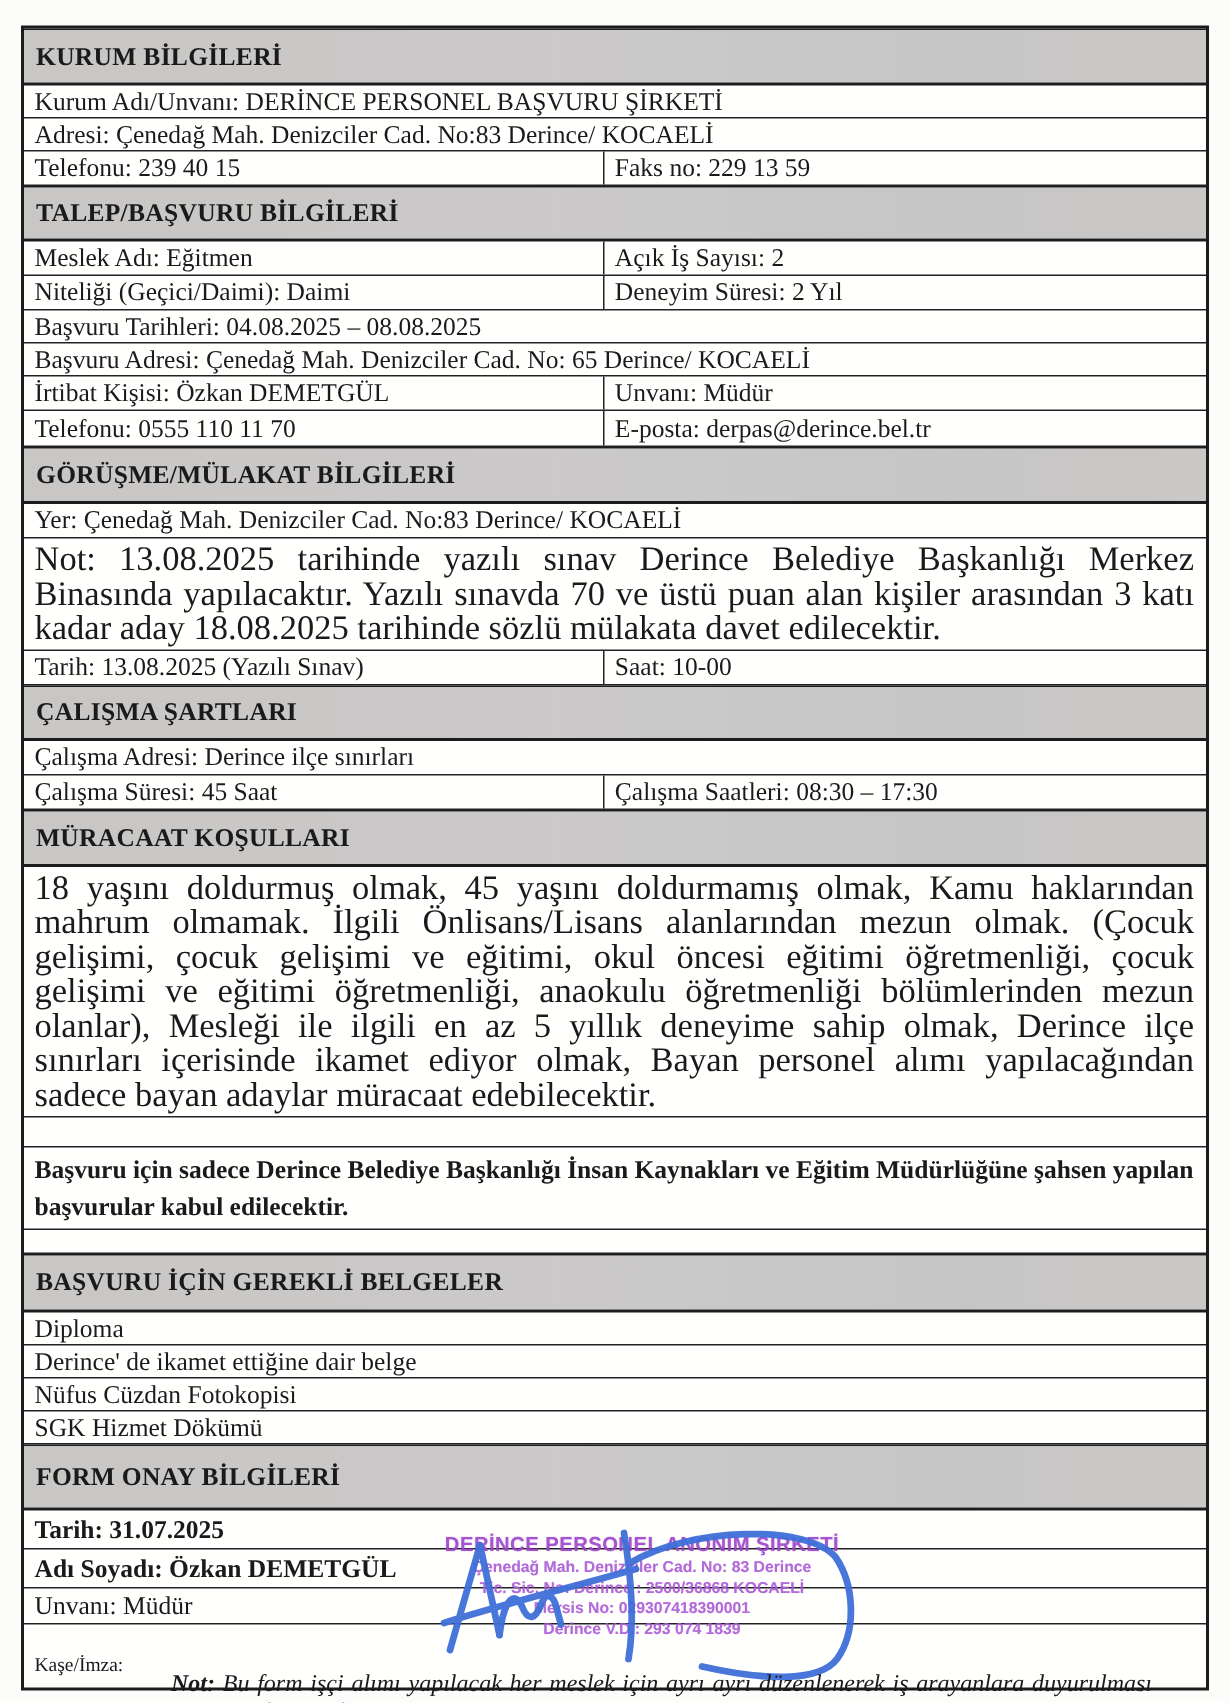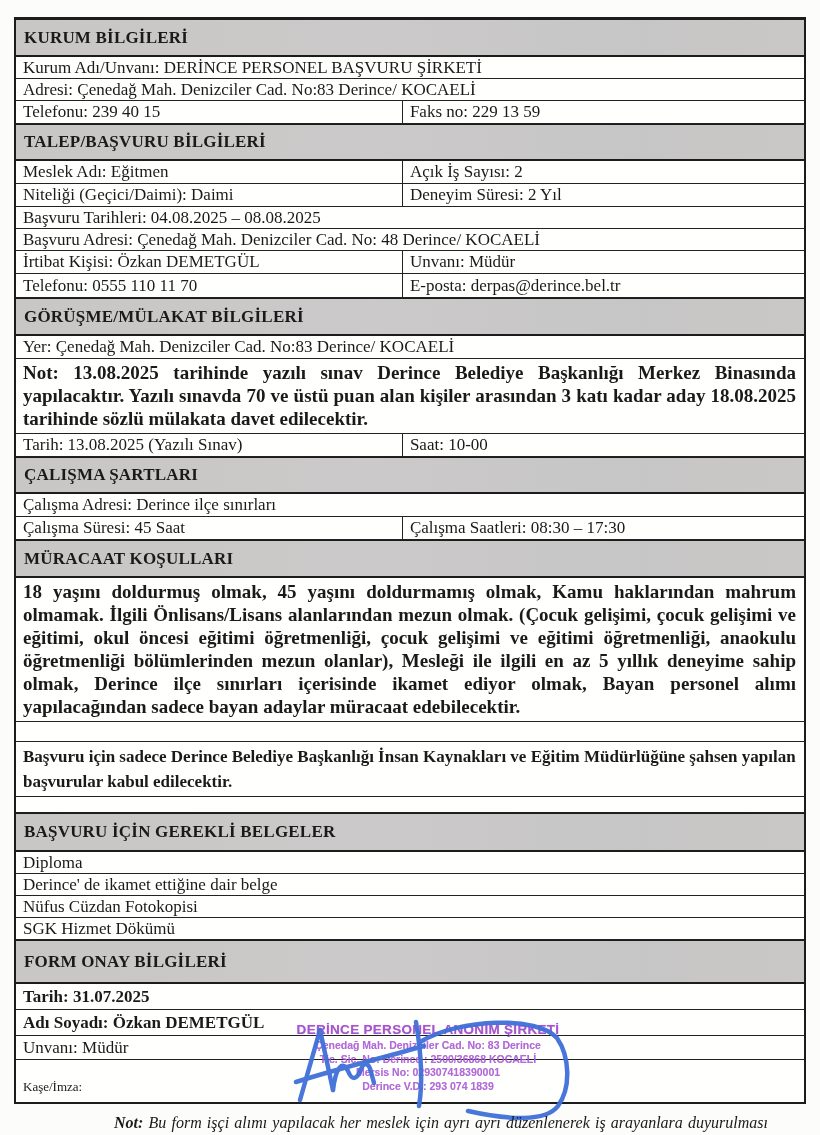--- a/index.html
+++ b/index.html
@@ -34,22 +34,21 @@
   .h22 { height:22px; }
   .h24 { height:24px; }
   .h26 { height:26px;font-weight:bold; }
   .cols { display:flex; padding:0; }
   .cols .c1 { width:49.1%; border-right:1.5px solid #222; display:flex; align-items:center; padding:0 7px; }
   .cols .c2 { flex:1; display:flex; align-items:center; padding:0 7px; }
   .para {
     padding:2px 8px 3px 7px;
     line-height:23px;
     text-align:justify;
-    font-size:19px;
-    font-weight:bold;
+    font-size:23px;
   }
   .notice {
     padding:2px 8px 2px 7px;
     line-height:25px;
     font-weight:bold;
     font-size:17px;
   }
   .row-empty { height:20px; border-bottom:1.5px solid #222; }
   .row-empty-sm { height:16px; border-bottom:1.5px solid #222; }
   .kase {
@@ -107,21 +106,21 @@
     <div class="hrow" style="height:37px">TALEP/BAŞVURU BİLGİLERİ</div>
     <div class="row cols" style="height:23px">
       <div class="c1">Meslek Adı: Eğitmen</div>
       <div class="c2">Açık İş Sayısı: 2</div>
     </div>
     <div class="row cols" style="height:23px">
       <div class="c1">Niteliği (Geçici/Daimi): Daimi</div>
       <div class="c2">Deneyim Süresi: 2 Yıl</div>
     </div>
     <div class="row single h22">Başvuru Tarihleri: 04.08.2025 – 08.08.2025</div>
-    <div class="row single h22">Başvuru Adresi: Çenedağ Mah. Denizciler Cad. No: 48 Derince/ KOCAELİ</div>
+    <div class="row single h22">Başvuru Adresi: Çenedağ Mah. Denizciler Cad. No: 65 Derince/ KOCAELİ</div>
     <div class="row cols" style="height:23px">
       <div class="c1">İrtibat Kişisi: Özkan DEMETGÜL</div>
       <div class="c2">Unvanı: Müdür</div>
     </div>
     <div class="row cols h24">
       <div class="c1">Telefonu:  0555 110 11 70</div>
       <div class="c2">E-posta: derpas@derince.bel.tr</div>
     </div>
 
     <div class="hrow">GÖRÜŞME/MÜLAKAT BİLGİLERİ</div>

